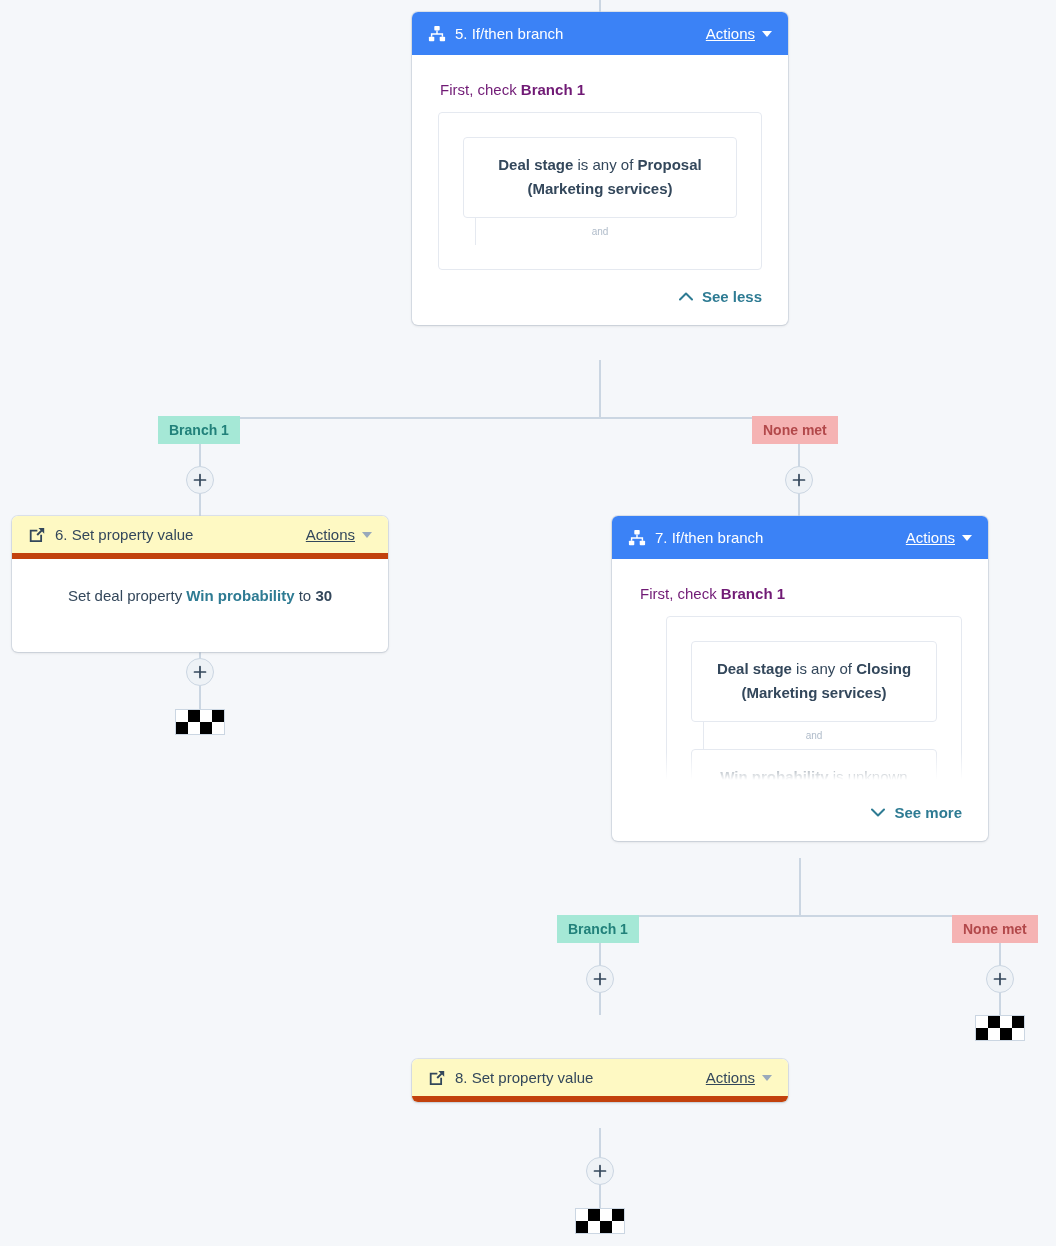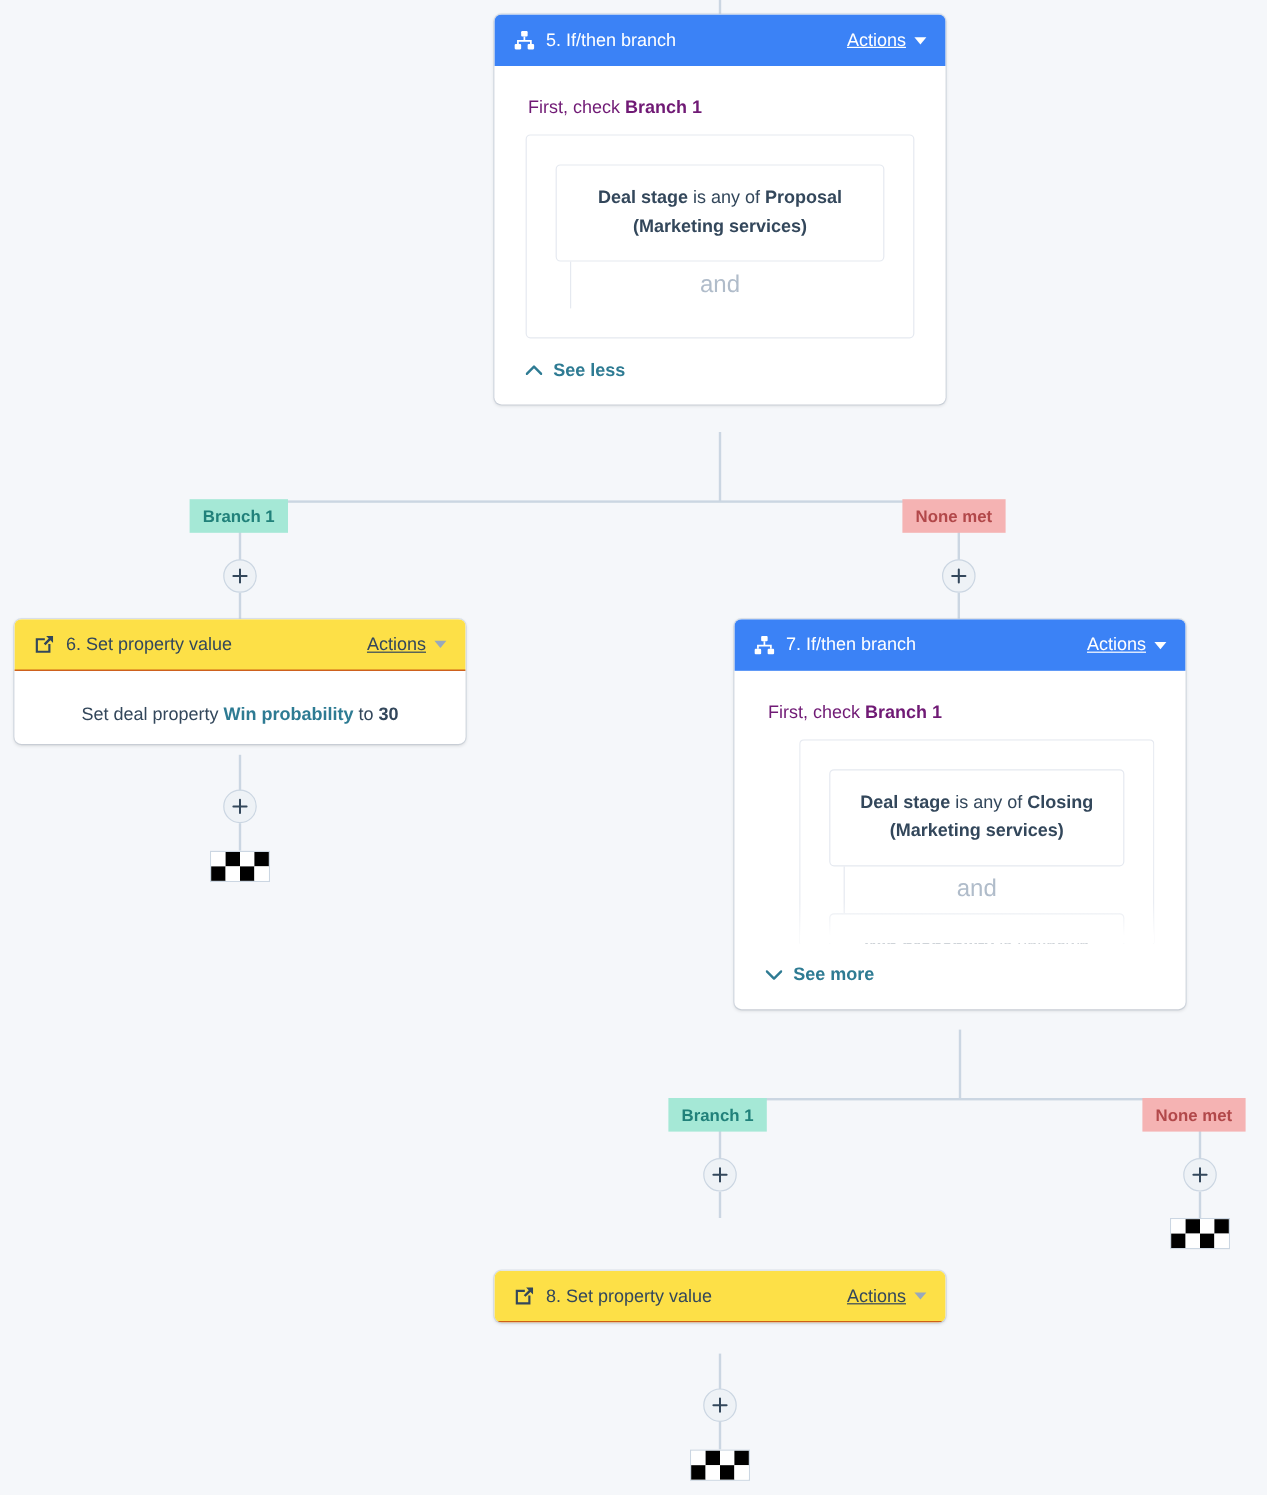--- a/index.html
+++ b/index.html
@@ -93,23 +93,23 @@
     align-items: center;
     padding: 0 16px;
     box-sizing: border-box;
     font-size: 15px;
   }
   .card-header.dark {
     background: #3b82f6;
     color: #ffffff;
   }
   .card-header.light {
-    background: #fde047;
+    background: #fef9c3;
     color: #33475b;
-    border-bottom: 1px solid #c2410c;
+    border-bottom: 6px solid #c2410c;
     align-items: center;
   }
   .hdr-icon {
     width: 18px;
     height: 18px;
     margin-right: 9px;
     flex: 0 0 auto;
     display: block;
   }
   .hdr-title { flex: 1 1 auto; }
@@ -153,39 +153,39 @@
     background: #fff;
     padding: 15px 18px;
     text-align: center;
     font-size: 15px;
     line-height: 1.62;
     color: #33475b;
   }
   .cond-box b { font-weight: bold; }
   .cond-joiner {
     text-align: center;
-    font-size: 20px;
+    font-size: 10px;
     color: #b0bcca;
     padding: 8px 0;
     position: relative;
   }
   .cond-joiner::before {
     content: "";
     position: absolute;
     left: 12px;
     top: 0;
     bottom: 0;
     width: 1px;
     background: #e5e9f0;
   }
 
   .see-toggle {
     display: flex;
     align-items: center;
-    justify-content: flex-start;
+    justify-content: flex-end;
     gap: 9px;
     color: #2e7b93;
     font-size: 15px;
     font-weight: bold;
     cursor: pointer;
     padding: 18px 0 20px 0;
   }
   .see-toggle svg { display: block; }
 
   
@@ -195,21 +195,21 @@
     left: 0; right: 0; bottom: 0;
     height: 34px;
     background: linear-gradient(to bottom, rgba(255,255,255,0), #ffffff 82%);
     pointer-events: none;
   }
 
   .set-prop {
     text-align: center;
     font-size: 15px;
     color: #33475b;
-    padding: 28px 0 16px 0;
+    padding: 28px 0 48px 0;
   }
   .set-prop .prop {
     color: #2e7b93;
     font-weight: bold;
   }
   .set-prop .val { font-weight: bold; }
 </style>
 </head>
 <body>
 

